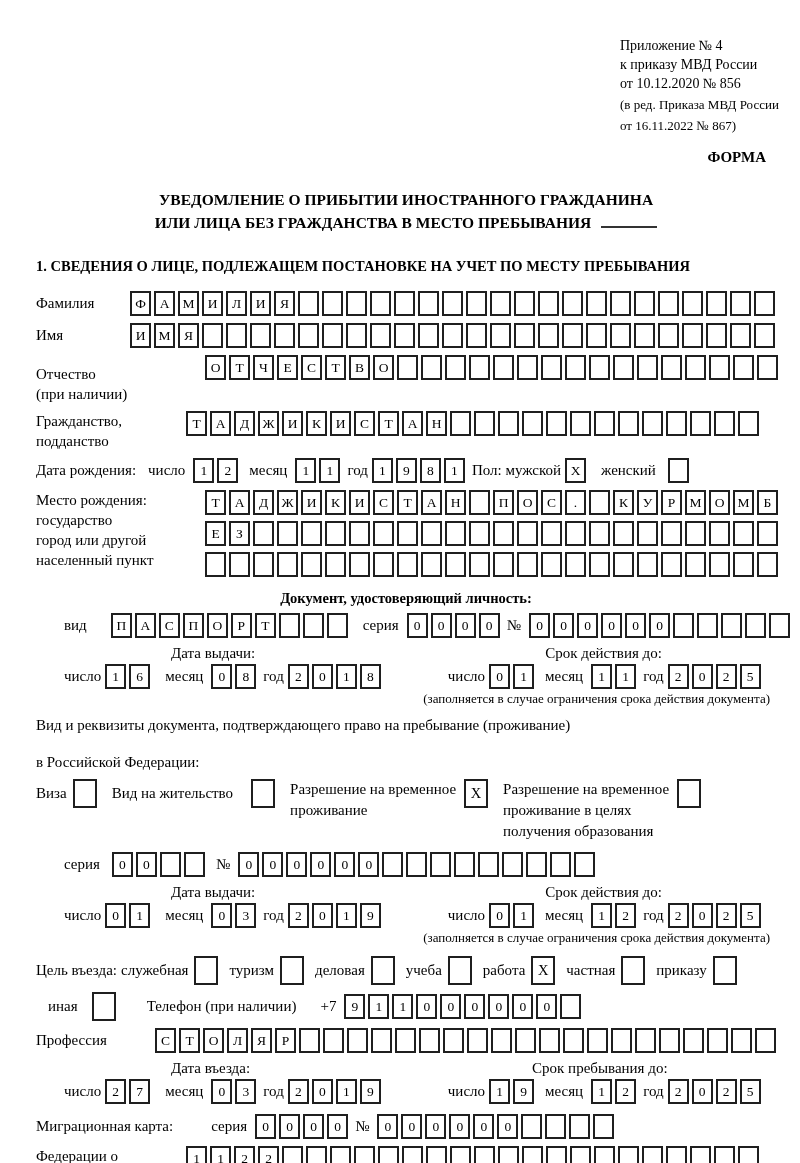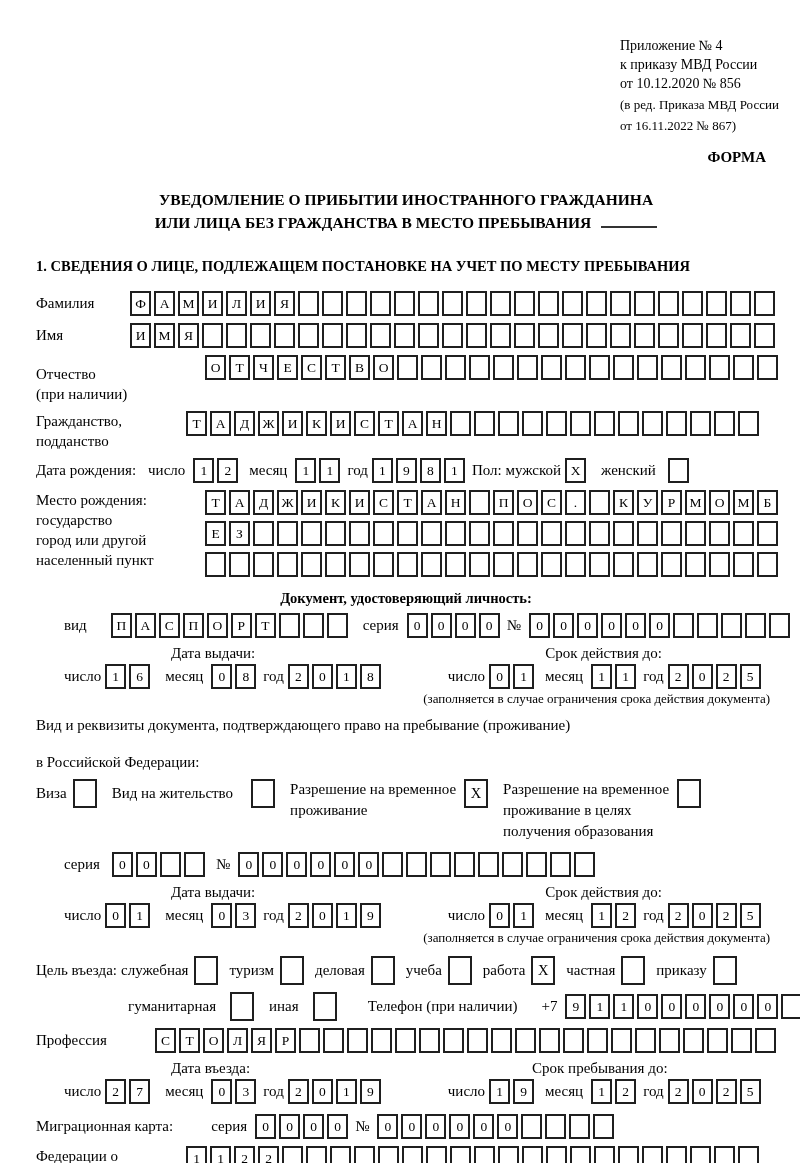--- a/index.html
+++ b/index.html
@@ -594,27 +594,20 @@
       <span class="gap8"></span>
     <span class="opt">
         <span class="optlbl">приказу</span>
         <span class="boxes big">
           <span class="cell"></span>
         </span>
       </span>
   </div>
 
   <div class="row">
-    <span class="opt" style="margin-left:92px;">
-        <span class="optlbl">гуманитарная</span>
-        <span class="gap8"></span>
-        <span class="boxes big">
-          <span class="cell"></span>
-        </span>
-      </span>
     <span class="gap12"></span>
     <span class="opt">
         <span class="optlbl">иная</span>
         <span class="gap8"></span>
         <span class="boxes big">
           <span class="cell"></span>
         </span>
       </span>
     <span class="lbl" style="margin-left:28px;">Телефон (при наличии)</span>
     <span class="lbl" style="margin-left:24px;">+7</span>

